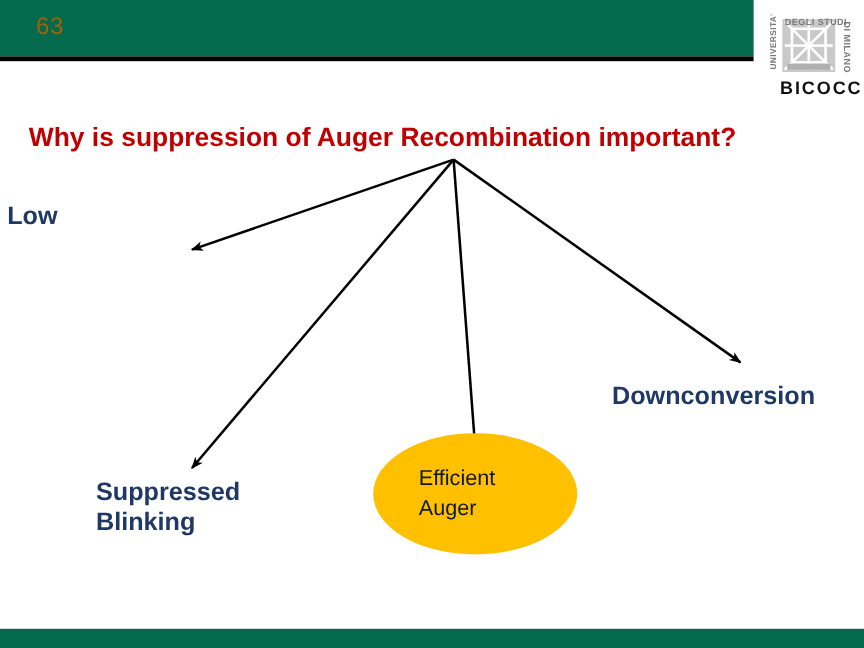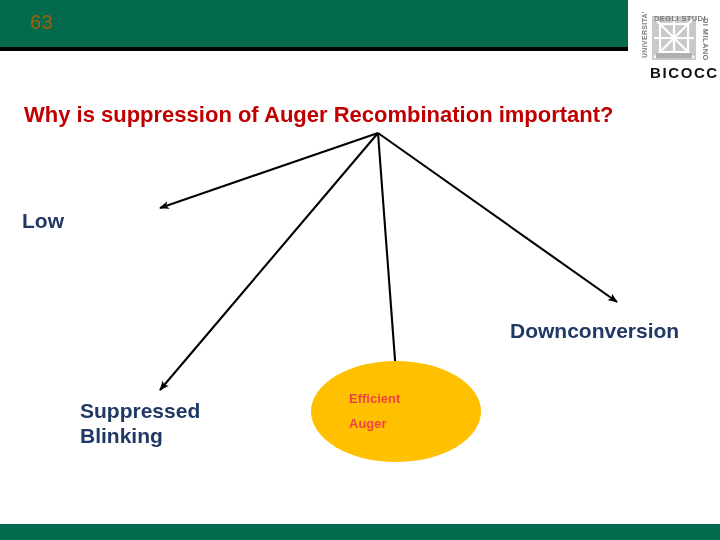--- a/index.html
+++ b/index.html
@@ -59,35 +59,35 @@
   }
 
   
   .node-label{
     position:absolute;
     color:#1F3864;
     font-weight:bold;
     font-size:21px;
     line-height:25px;
   }
-  #label-lasing{left:22px;top:168px;width:150px;margin-top:40px;}
+  #label-lasing{left:6px;top:168px;width:150px;}
   #label-downconversion{left:510px;top:318px;width:215px;white-space:nowrap;}
   #label-blinking{left:80px;top:398px;width:190px;}
 
   
   #ellipse-leds{
     position:absolute;left:311px;top:361px;
     width:170px;height:101px;
     background:#FFC000;
     border-radius:50%;
   }
   #label-leds{
     position:absolute;left:349px;top:386px;
-    color:#ef4444;font-weight:bold;
-    font-size:13px;line-height:25px;
+    color:#0f172a;font-weight:normal;
+    font-size:18px;line-height:25px;
     width:130px;
   }
 
   
   #footer-band{
     position:absolute;left:0;top:524px;
     width:720px;height:16px;
     background:#046A4E;
   }
 </style>

